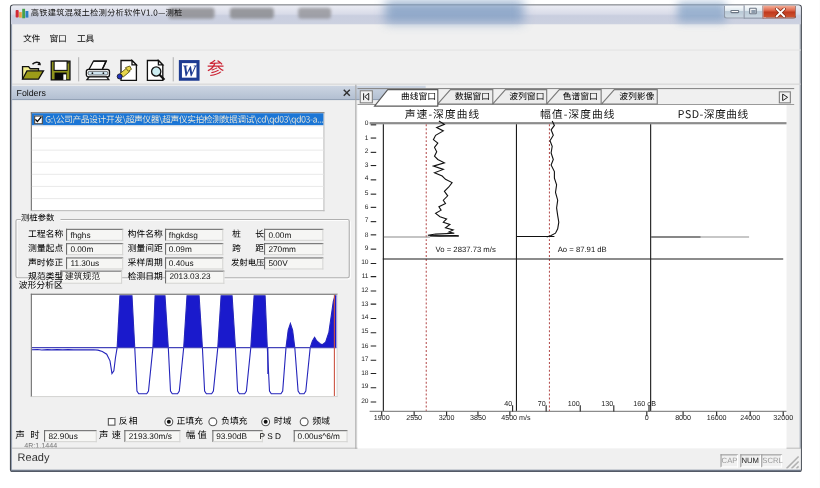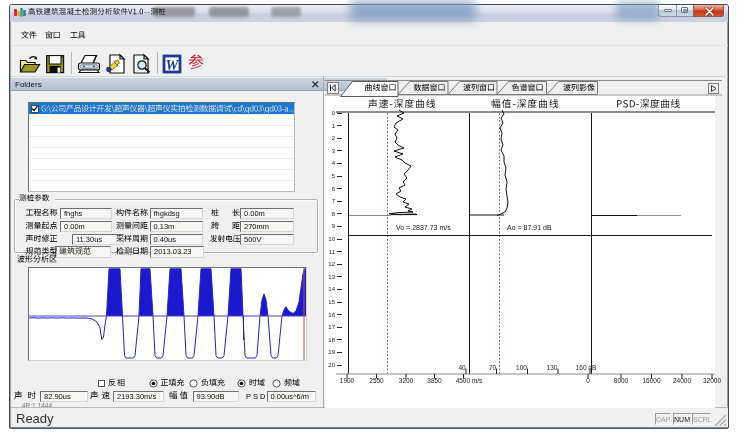--- a/index.html
+++ b/index.html
@@ -55,23 +55,23 @@
 <div class="a" style="left:30.5px;top:104.5px;width:8px;height:8px;background:#fff;border:1px solid #444"></div>
 <svg class="a" style="left:31px;top:105px" width="8" height="8" viewBox="0 0 8 8">
     <path d="M1.2 3.5L3 5.5L6.5 1.2" stroke="#000" stroke-width="1.2" fill="none"></path>
   </svg>
 <div class="a" style="left:14px;top:199px;width:304px;height:54px;border:1px solid #b0b0b0;border-radius:2px;box-shadow:1px 1px 0 #fdfdfd, inset 1px 1px 0 #fdfdfd"></div>
 <div class="a" style="left:19px;top:194px;width:36px;height:9px;background:#f0f0f0"></div>
 <div class="a sunken val" style="left:60px;top:207.5px;width:52px;height:11.5px">fhghs</div>
 <div class="a sunken val" style="left:149.5px;top:207.5px;width:53px;height:11.5px">fhgkdsg</div>
 <div class="a sunken val" style="left:240px;top:207.5px;width:54px;height:11.5px">0.00m</div>
 <div class="a sunken val" style="left:60px;top:220.5px;width:52px;height:11.5px">0.00m</div>
-<div class="a sunken val" style="left:149.5px;top:220.5px;width:53px;height:11.5px">0.13m</div>
+<div class="a sunken val" style="left:149.5px;top:220.5px;width:53px;height:11.5px">0.09m</div>
 <div class="a sunken val" style="left:240px;top:220.5px;width:54px;height:11.5px">270mm</div>
-<div class="a sunken val" style="left:72px;top:233.5px;width:52px;height:11.5px">11.30us</div>
+<div class="a sunken val" style="left:60px;top:233.5px;width:52px;height:11.5px">11.30us</div>
 <div class="a sunken val" style="left:149.5px;top:233.5px;width:53px;height:11.5px">0.40us</div>
 <div class="a sunken val" style="left:240px;top:233.5px;width:54px;height:11.5px">500V</div>
 <div class="a sunken val" style="left:54.5px;top:245.5px;width:56px;height:12px"></div>
 <div class="a sunken val" style="left:150px;top:245.5px;width:53.5px;height:12px">2013.03.23</div>
 <div class="a sunken" style="left:28px;top:267px;width:279px;height:94px;background:#fff"></div>
 <svg class="a" style="left:29px;top:268px" width="277" height="92" viewBox="0 0 277 92">
     <polygon points="0,48 60,48 77.5,48 80,0.8 91,0.8 93.5,48 110,48 112,0.8 121,0.8 124,48 138,48 141,0.8 152,0.8 155,48 169,48 172,0.8 182,0.8 185,48 199,48 202,0.8 212,0.8 214,48 231,48 233,32 235,26 237,32 239,48 253,48 255,42 257,38.7 259,42 262,44.5 264,45.4 267,43 270,34 272,20 274,6 275.5,0.8 277,0.8 277,48" fill="#1a1acc"></polygon>
     <polyline points="0,50 5,49.7 9,50.2 14,49.8 18,50.1 23,49.8 28,50.1 33,49.8 38,50.1 44,49.9 50,50.1 56,50 60,50.3 64,51.5 68,54 71,60 72.8,71.5 74.5,69 76,57 77.5,48 80,0.8 91,0.8 93.5,48 95.5,87.5 97.1,90 104.4,90 106,87.5 110,48 112,0.8 121,0.8 124,48 126,87.5 127.6,90 132.4,90 134,87.5 138,48 141,0.8 152,0.8 155,48 157,87.5 158.6,90 163.4,90 165,87.5 169,48 172,0.8 182,0.8 185,48 187,87.5 188.6,90 193.4,90 195,87.5 199,48 202,0.8 212,0.8 214,48 216,87.5 217.6,90 226.4,90 228,87.5 231,48 233,32 235,26 237,32 239,48 242,87.5 243.6,90 247.4,90 249,87.5 253,48 255,42 257,38.7 259,42 262,44.5 264,45.4 267,43 270,34 272,20 274,6 275.5,0.8 277,0.8" fill="none" stroke="#2525bb" stroke-width="1"></polyline>
     <line x1="0" y1="48" x2="277" y2="48" stroke="#4444bb" stroke-width="1"></line>
     <line x1="214.5" y1="48" x2="214.5" y2="72" stroke="#2525bb" stroke-width="1"></line>
@@ -89,25 +89,25 @@
     <circle cx="4.5" cy="4.5" r="3.6" fill="#fff" stroke="#555" stroke-width="1"></circle>
     <circle cx="4.5" cy="4.5" r="1.8" fill="#111"></circle>
   </svg>
 <svg class="a" style="left:272.0px;top:378.5px" width="9" height="9" viewBox="0 0 9 9">
     <circle cx="4.5" cy="4.5" r="3.6" fill="#fff" stroke="#555" stroke-width="1"></circle>
   </svg>
 <div class="a sunken val" style="left:40px;top:390.5px;width:48px;height:11.5px">82.90us</div>
 <div class="a sunken val" style="left:113px;top:390.5px;width:51px;height:11.5px">2193.30m/s</div>
 <div class="a sunken val" style="left:192.5px;top:390.5px;width:46px;height:11.5px">93.90dB</div>
 <div class="a sunken val" style="left:266.5px;top:390.5px;width:49px;height:11.5px">0.00us^6/m</div>
-<div class="a" style="left:246px;top:392px;font-size:7.5px;letter-spacing:2px;color:#000">PSD</div>
+<div class="a" style="left:236px;top:392px;font-size:7.5px;letter-spacing:2px;color:#000">PSD</div>
 <div class="a" style="left:22px;top:402px;width:60px;height:5px;overflow:hidden;font-size:6.5px;color:#777">4R:1.1444</div>
 <div class="a" style="left:11px;top:407px;width:717px;height:1px;background:#b9b9b9"></div>
 <div class="a" style="left:11px;top:408px;width:717px;height:19px;background:#f0f0f0"></div>
-<div class="a" style="left:16px;top:411px;font-size:13px;color:#333">Ready</div>
+<div class="a" style="left:16px;top:411px;font-size:10px;color:#333">Ready</div>
 <div class="a" style="left:655px;top:412.5px;width:16px;height:12px;border-top:1px solid #9a9a9a;border-left:1px solid #9a9a9a;border-right:1px solid #fff;border-bottom:1px solid #fff;font-size:7px;color:#9a9a9a;text-align:center;line-height:11px">CAP</div>
 <div class="a" style="left:672.5px;top:412.5px;width:19px;height:12px;border-top:1px solid #9a9a9a;border-left:1px solid #9a9a9a;border-right:1px solid #fff;border-bottom:1px solid #fff;font-size:7px;color:#1a1a1a;text-align:center;line-height:11px">NUM</div>
 <div class="a" style="left:692px;top:412.5px;width:19px;height:12px;border-top:1px solid #9a9a9a;border-left:1px solid #9a9a9a;border-right:1px solid #fff;border-bottom:1px solid #fff;font-size:7px;color:#9a9a9a;text-align:center;line-height:11px">SCRL</div>
 <svg class="a" style="left:712px;top:412px" width="15" height="14" viewBox="0 0 15 14">
     <g stroke="#b0b0b0" stroke-width="1.4">
       <path d="M14 3L3 14M14 7.5L7.5 14M14 12L12 14"></path>
     </g>
   </svg>
 <div class="a" style="left:10px;top:426.5px;width:718px;height:2px;background:linear-gradient(180deg,#8590a2,#4a505b)"></div>
 <div class="a" style="left:323px;top:77px;width:1px;height:331px;background:#a8a8a8"></div>

